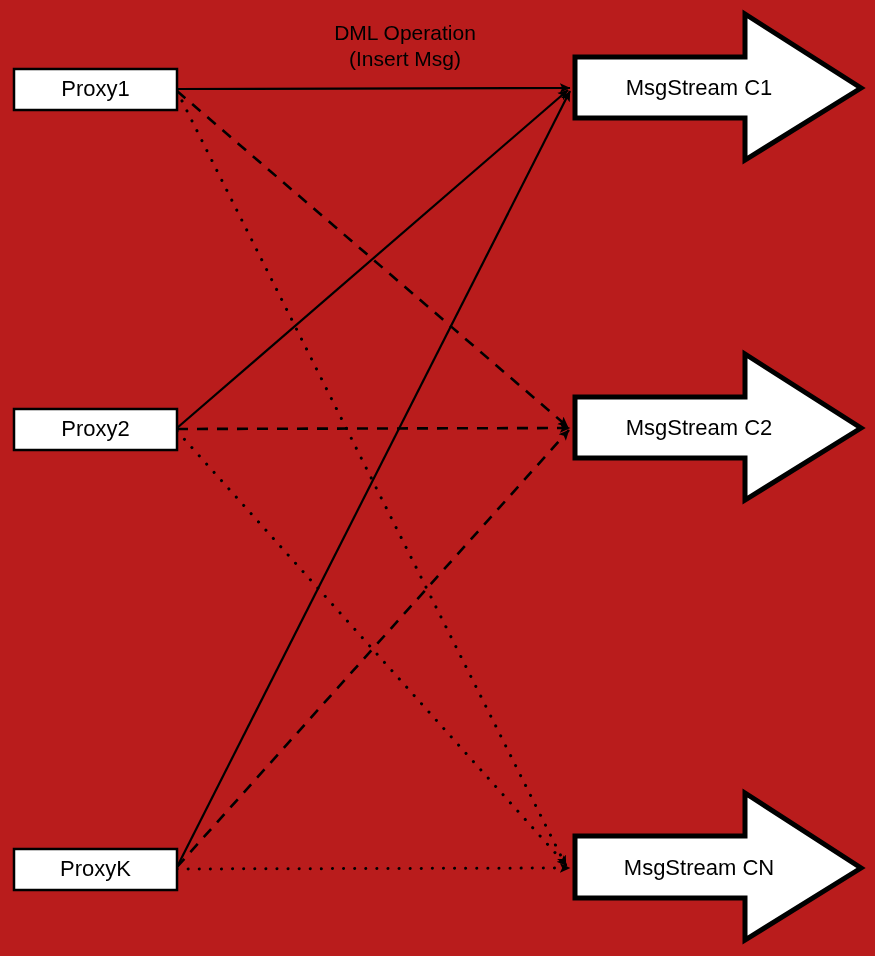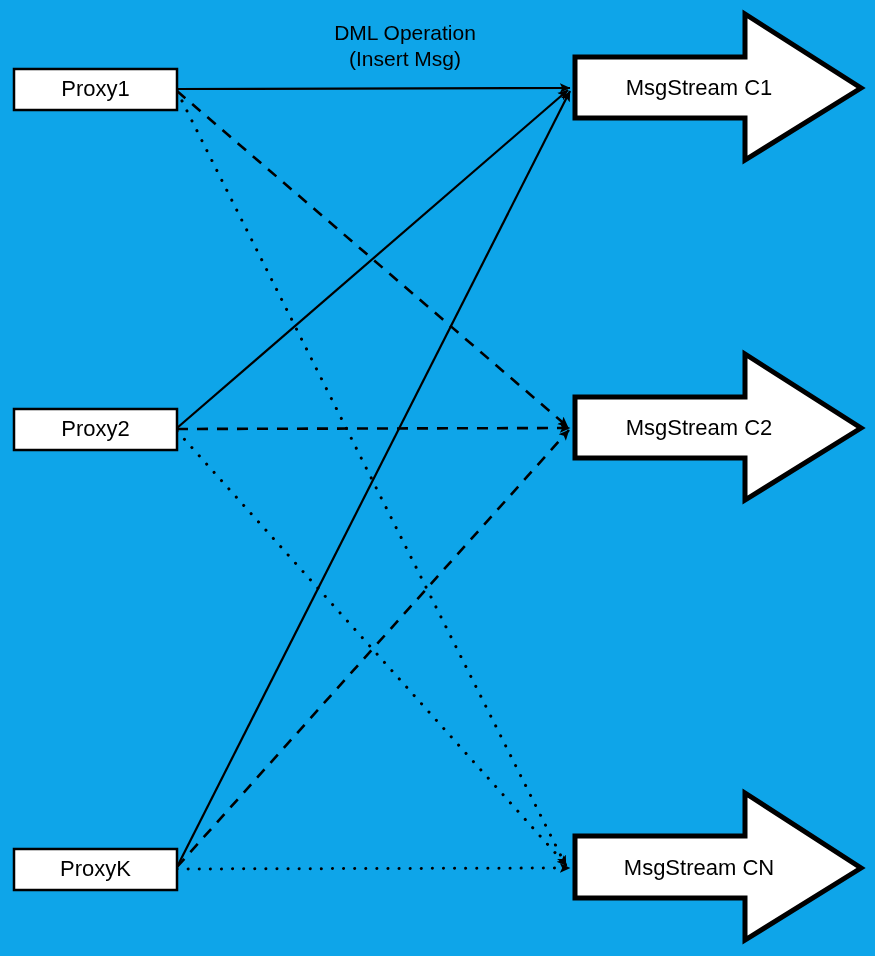--- a/index.html
+++ b/index.html
@@ -7,21 +7,21 @@
     padding: 0;
     background: #ffffff;
   }
   body {
     font-family: "Liberation Sans", sans-serif;
   }
   #diagram-root {
     position: relative;
     width: 875px;
     height: 956px;
-    background: #0ea5e9;
+    background: #b91c1c;
     overflow: hidden;
   }
   #diagram-svg {
     position: absolute;
     left: 0;
     top: 0;
     width: 875px;
     height: 956px;
   }
   .node-label {

